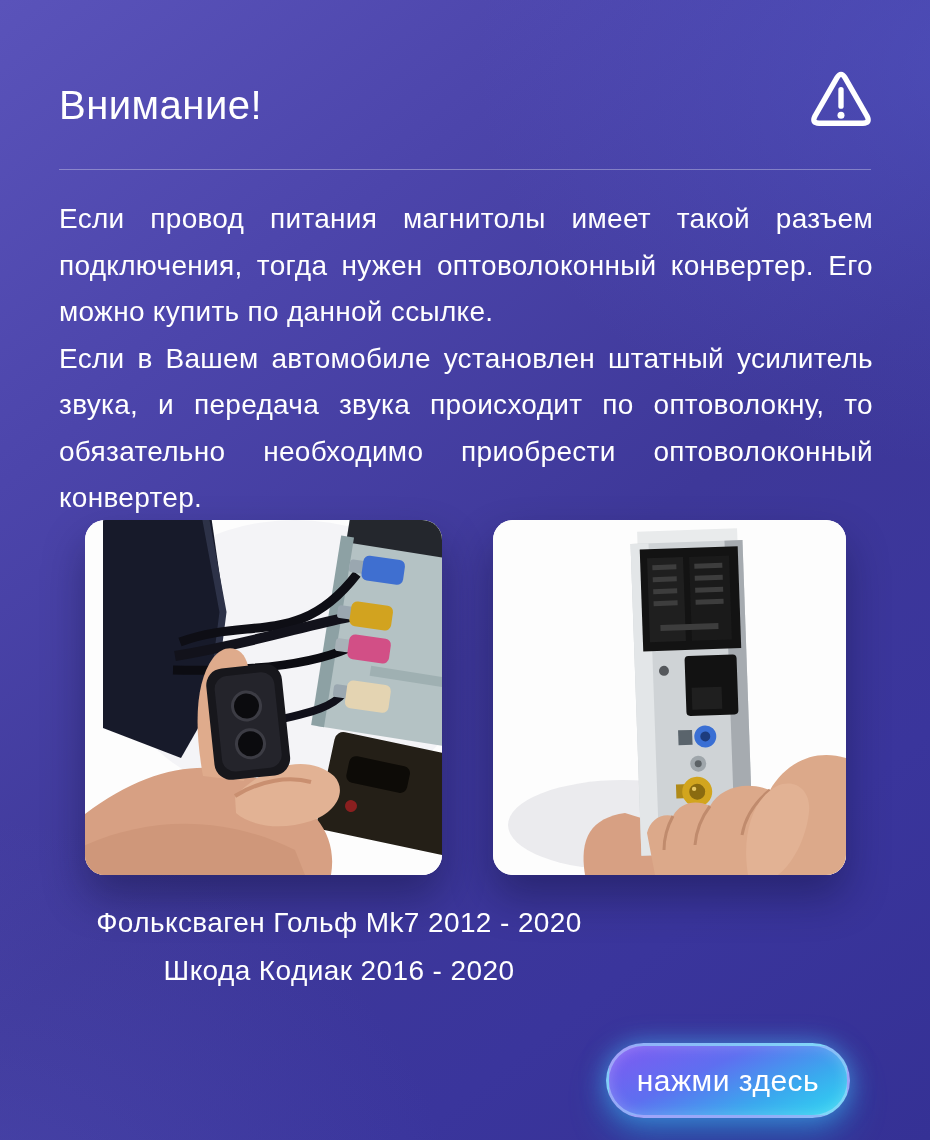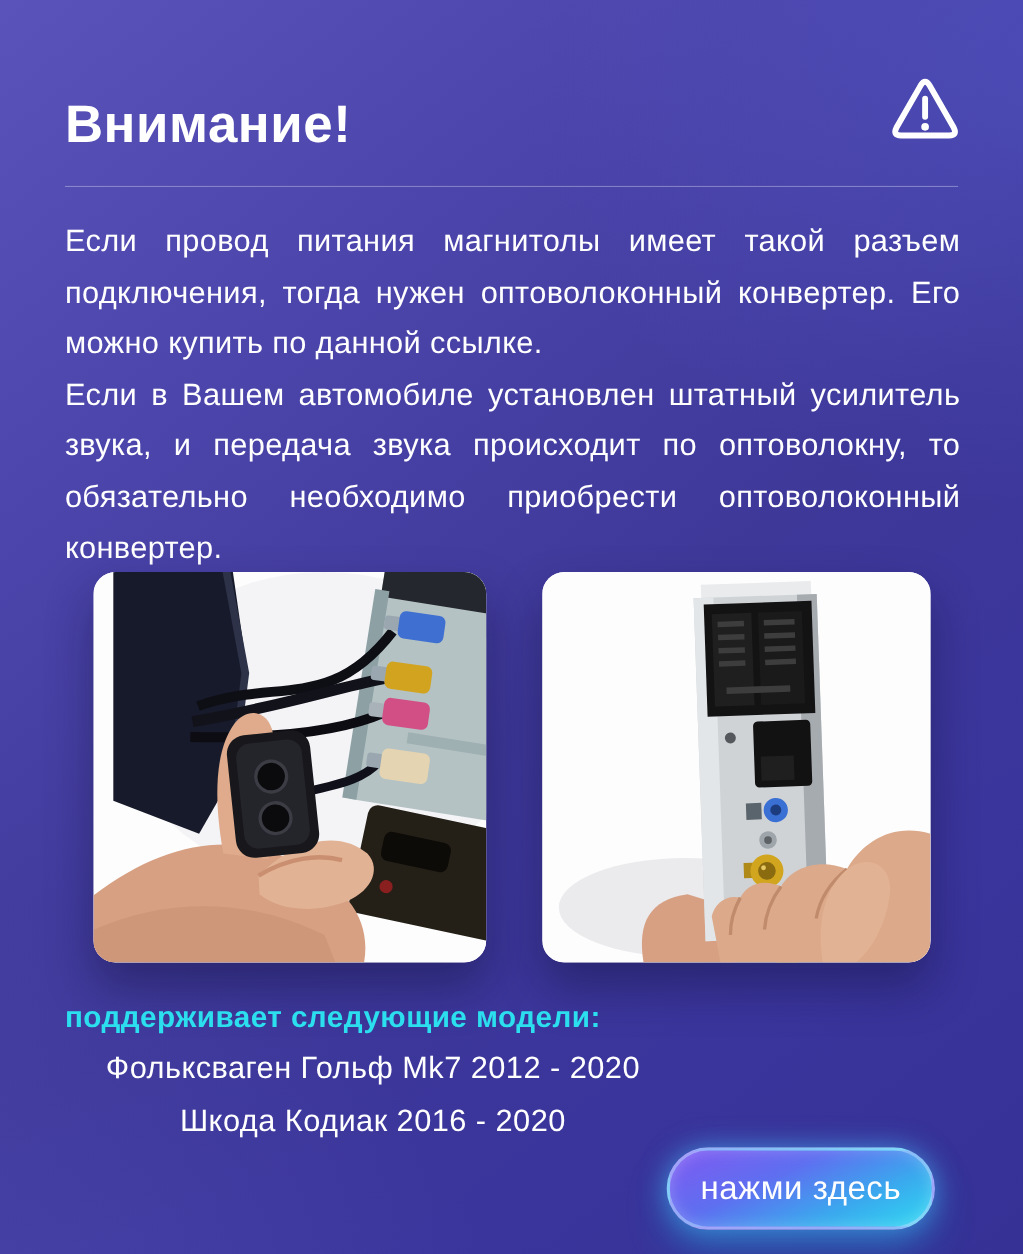--- a/index.html
+++ b/index.html
@@ -14,22 +14,22 @@
       radial-gradient(90% 60% at 105% 5%, rgba(90,100,220,0.35), rgba(0,0,0,0) 60%),
       radial-gradient(100% 70% at -5% 110%, rgba(95,95,200,0.30), rgba(0,0,0,0) 55%),
       linear-gradient(142deg, #5a53ba 0%, #4c45ab 26%, #3e3899 55%, #3a359c 78%, #353195 100%);
     color: #ffffff;
   }
 
   .page-title {
     position: absolute;
     left: 59px;
     top: 56px;
-    font-size: 48px;
-    font-weight: 700;
+    font-size: 40px;
+    font-weight: 400;
     letter-spacing: 0.5px;
     line-height: 1.1;
   }
 
   .warn-icon {
     position: absolute;
     left: 808px;
     top: 66px;
     width: 66px;
     height: 68px;
@@ -263,21 +263,20 @@
         <path d="M277 270 C 262 282 252 298 249 315" stroke="#c08b6d" stroke-width="3" fill="none"></path>
         <path d="M217 286 C 208 298 203 312 202 325" stroke="#c08b6d" stroke-width="3" fill="none"></path>
         <path d="M180 296 C 174 307 171 318 171 330" stroke="#c08b6d" stroke-width="3" fill="none"></path>
         <path d="M255 355 C 248 312 261 278 284 266 C 303 258 318 271 316 292 C 313 320 299 344 285 355 Z" fill="#e2b294"></path>
       </svg>
     </div>
 
   </div>
 
   <div class="models">
-    <p class="models-heading">поддерживает следующие модели:</p>
     <ul class="models-list">
       <li>Фольксваген Гольф Mk7 2012 - 2020</li>
       <li>Шкода Кодиак 2016 - 2020</li>
     </ul>
   </div>
 
   <button class="cta-button">нажми здесь</button>
 
 </div>
 

